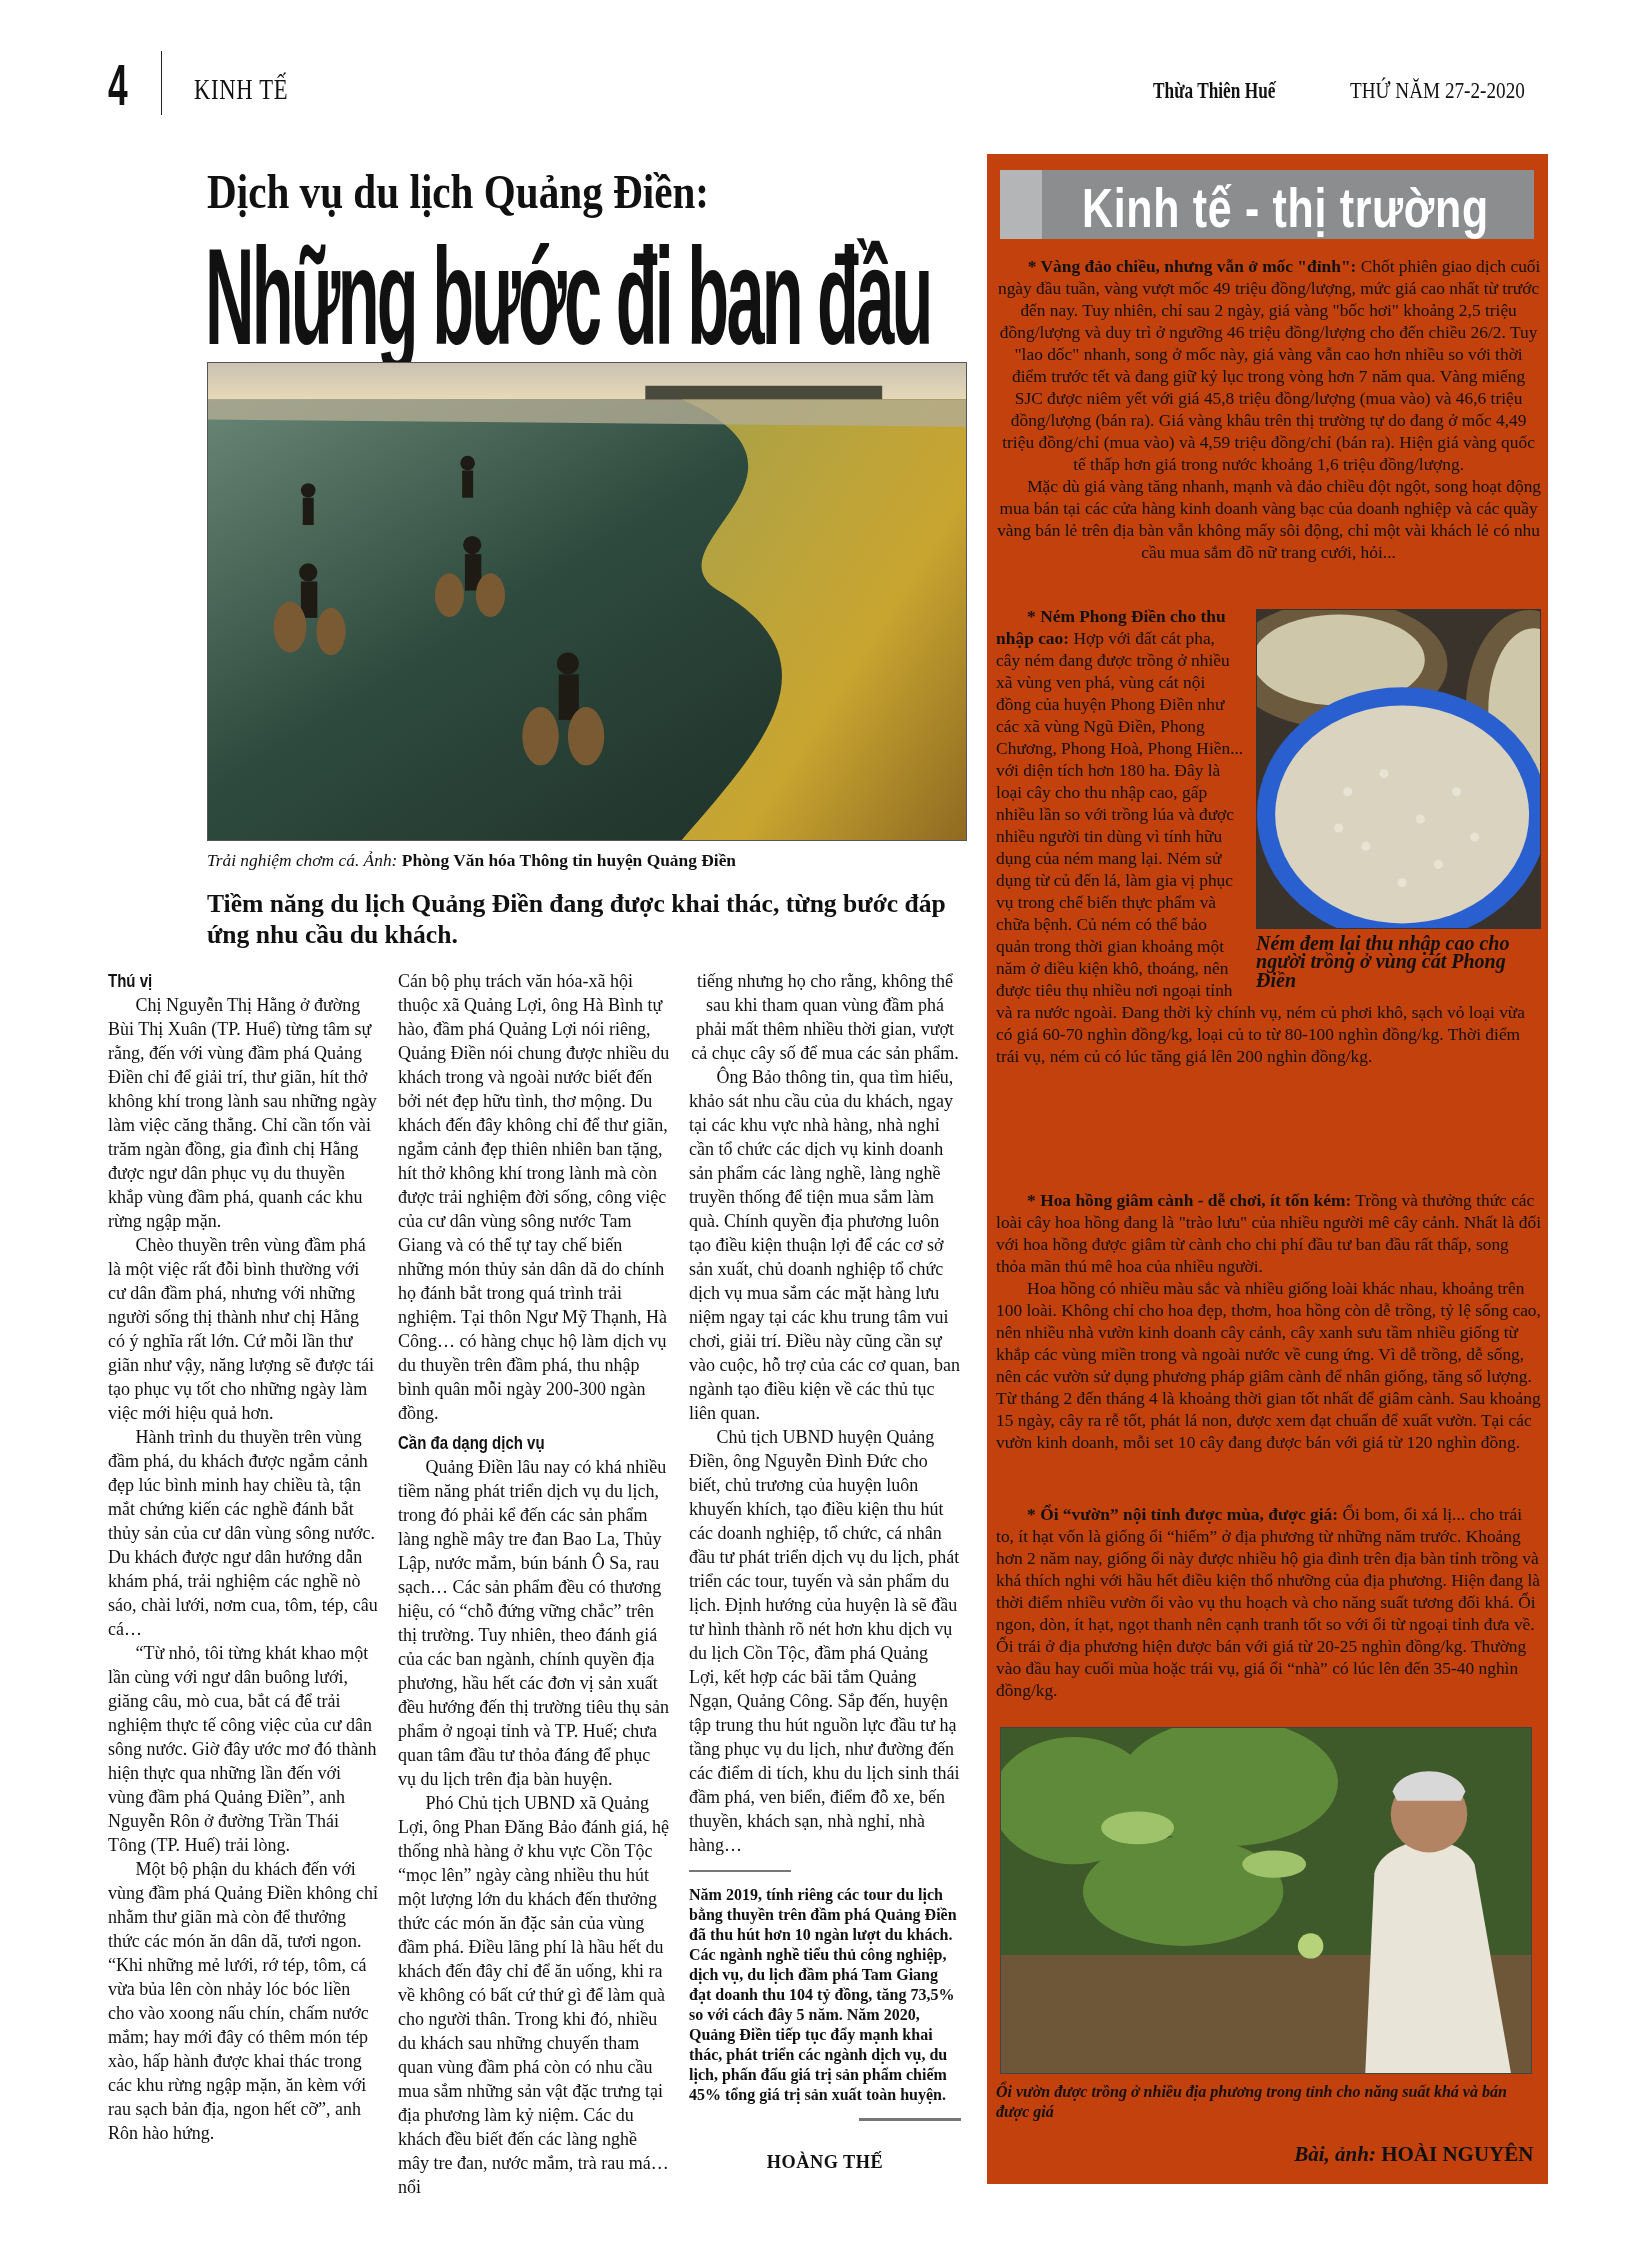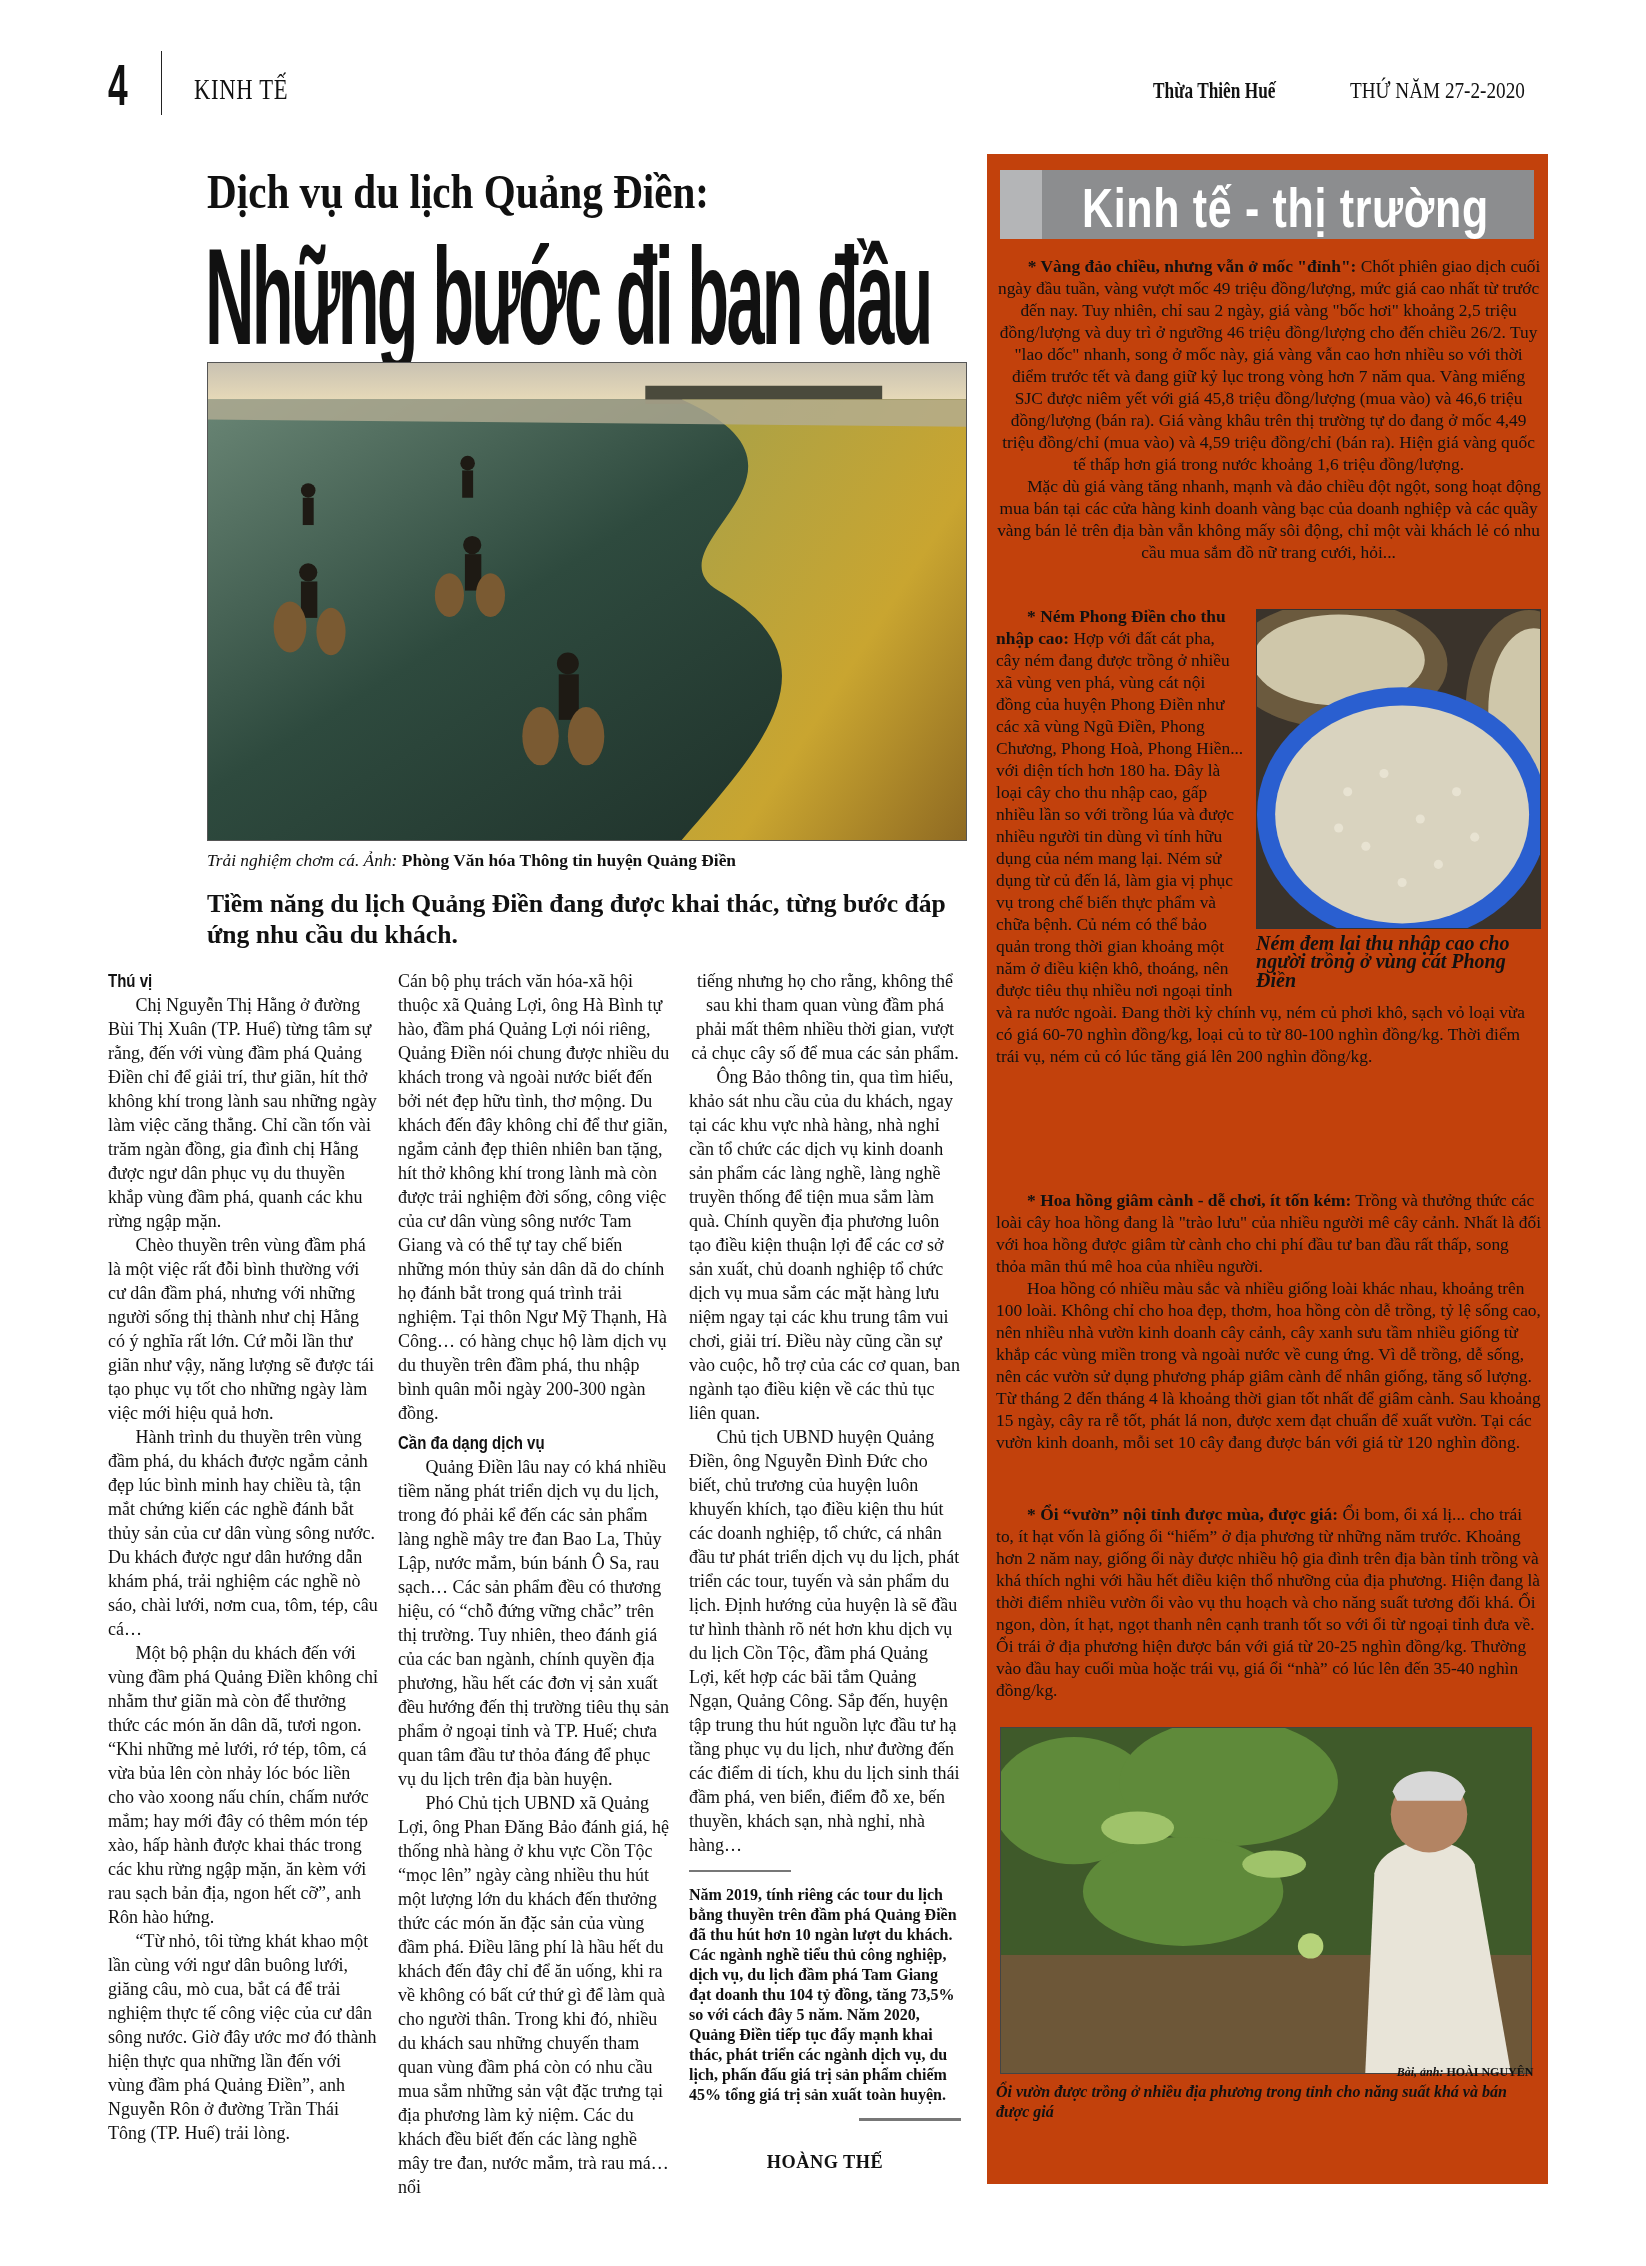--- a/index.html
+++ b/index.html
@@ -53,21 +53,21 @@
   .sb3 { top: 1035px; }
   .sb4 { top: 1349px; }
 
   .nem-photo { float: right; width: 285px; height: 320px; margin: 3.7px 0 5.5px 12.8px; border: 1.4px solid #333; overflow: hidden; }
   .nem-photo svg { width: 100%; height: 100%; display: block; }
   .nem-caption { float: right; clear: right; width: 285px; margin: 0 0 7.3px 12.8px; font-style: italic; font-weight: 700; font-size: 20px; line-height: 18.3px; text-indent: 0; }
 
   .guava-photo { position: absolute; left: 12.8px; top: 1573px; width: 532px; height: 347px; border: 1.8px solid #444; overflow: hidden; }
   .guava-photo svg { width: 100%; height: 100%; display: block; }
   .guava-caption { position: absolute; left: 9px; top: 1928px; width: 530px; font-style: italic; font-weight: 700; font-size: 16px; line-height: 20px; }
-  .sidebar-byline { position: absolute; right: 14.6px; top: 1911px; font-size: 12px; font-weight: 700; }
+  .sidebar-byline { position: absolute; right: 14.6px; top: 1988px; font-size: 21px; font-weight: 700; }
   .sidebar-byline i { font-style: italic; }
 </style>
 </head>
 <body>
 
 <div class="page-num">4</div>
 <div class="page-rule"></div>
 <div class="section-name">KINH TẾ</div>
 <div class="paper-name">Thừa Thiên Huế</div>
 <div class="issue-date">THỨ NĂM 27-2-2020</div>
@@ -125,22 +125,22 @@
   <b>Phòng Văn hóa Thông tin huyện Quảng Điền</b>
 </div>
 
 <div class="sapo">Tiềm năng du lịch Quảng Điền đang được khai thác, từng bước đáp ứng nhu cầu du khách.</div>
 
 <div class="col col1">
   <span class="subhead">Thú vị</span>
   <p>Chị Nguyễn Thị Hằng ở đường Bùi Thị Xuân (TP. Huế) từng tâm sự rằng, đến với vùng đầm phá Quảng Điền chỉ để giải trí, thư giãn, hít thở không khí trong lành sau những ngày làm việc căng thẳng. Chỉ cần tốn vài trăm ngàn đồng, gia đình chị Hằng được ngư dân phục vụ du thuyền khắp vùng đầm phá, quanh các khu rừng ngập mặn.</p>
   <p>Chèo thuyền trên vùng đầm phá là một việc rất đỗi bình thường với cư dân đầm phá, nhưng với những người sống thị thành như chị Hằng có ý nghĩa rất lớn. Cứ mỗi lần thư giãn như vậy, năng lượng sẽ được tái tạo phục vụ tốt cho những ngày làm việc mới hiệu quả hơn.</p>
   <p>Hành trình du thuyền trên vùng đầm phá, du khách được ngắm cảnh đẹp lúc bình minh hay chiều tà, tận mắt chứng kiến các nghề đánh bắt thủy sản của cư dân vùng sông nước. Du khách được ngư dân hướng dẫn khám phá, trải nghiệm các nghề nò sáo, chài lưới, nơm cua, tôm, tép, câu cá…</p>
+  <p>“Từ nhỏ, tôi từng khát khao một lần cùng với ngư dân buông lưới, giăng câu, mò cua, bắt cá để trải nghiệm thực tế công việc của cư dân sông nước. Giờ đây ước mơ đó thành hiện thực qua những lần đến với vùng đầm phá Quảng Điền”, anh Nguyễn Rôn ở đường Trần Thái Tông (TP. Huế) trải lòng.</p>
   <p>Một bộ phận du khách đến với vùng đầm phá Quảng Điền không chỉ nhằm thư giãn mà còn để thưởng thức các món ăn dân dã, tươi ngon. “Khi những mẻ lưới, rớ tép, tôm, cá vừa bủa lên còn nhảy lóc bóc liền cho vào xoong nấu chín, chấm nước mắm; hay mới đây có thêm món tép xào, hấp hành được khai thác trong các khu rừng ngập mặn, ăn kèm với rau sạch bản địa, ngon hết cỡ”, anh Rôn hào hứng.</p>
-  <p>“Từ nhỏ, tôi từng khát khao một lần cùng với ngư dân buông lưới, giăng câu, mò cua, bắt cá để trải nghiệm thực tế công việc của cư dân sông nước. Giờ đây ước mơ đó thành hiện thực qua những lần đến với vùng đầm phá Quảng Điền”, anh Nguyễn Rôn ở đường Trần Thái Tông (TP. Huế) trải lòng.</p>
   <p id="flow-a"></p>
 </div>
 <div class="col col2" id="col2">
     <p style="text-indent: 0px;">Cán bộ phụ trách văn hóa-xã hội thuộc xã Quảng Lợi, ông Hà Bình tự hào, đầm phá Quảng Lợi nói riêng, Quảng Điền nói chung được nhiều du khách trong và ngoài nước biết đến bởi nét đẹp hữu tình, thơ mộng. Du khách đến đây không chỉ để thư giãn, ngắm cảnh đẹp thiên nhiên ban tặng, hít thở không khí trong lành mà còn được trải nghiệm đời sống, công việc của cư dân vùng sông nước Tam Giang và có thể tự tay chế biến những món thủy sản dân dã do chính họ đánh bắt trong quá trình trải nghiệm. Tại thôn Ngư Mỹ Thạnh, Hà Công… có hàng chục hộ làm dịch vụ du thuyền trên đầm phá, thu nhập bình quân mỗi ngày 200-300 ngàn đồng.</p>
     <span class="subhead">Cần đa dạng dịch vụ</span>
     <p>Quảng Điền lâu nay có khá nhiều tiềm năng phát triển dịch vụ du lịch, trong đó phải kể đến các sản phẩm làng nghề mây tre đan Bao La, Thủy Lập, nước mắm, bún bánh Ô Sa, rau sạch… Các sản phẩm đều có thương hiệu, có “chỗ đứng vững chắc” trên thị trường. Tuy nhiên, theo đánh giá của các ban ngành, chính quyền địa phương, hầu hết các đơn vị sản xuất đều hướng đến thị trường tiêu thụ sản phẩm ở ngoại tỉnh và TP. Huế; chưa quan tâm đầu tư thỏa đáng để phục vụ du lịch trên địa bàn huyện.</p>
     <p>Phó Chủ tịch UBND xã Quảng Lợi, ông Phan Đăng Bảo đánh giá, hệ thống nhà hàng ở khu vực Cồn Tộc “mọc lên” ngày càng nhiều thu hút một lượng lớn du khách đến thưởng thức các món ăn đặc sản của vùng đầm phá. Điều lãng phí là hầu hết du khách đến đây chỉ để ăn uống, khi ra về không có bất cứ thứ gì để làm quà cho người thân. Trong khi đó, nhiều du khách sau những chuyến tham quan vùng đầm phá còn có nhu cầu mua sắm những sản vật đặc trưng tại địa phương làm kỷ niệm. Các du khách đều biết đến các làng nghề mây tre đan, nước mắm, trà rau má… nổi</p>
   </div>
 <div class="col col3" id="col3">
     <p style="text-indent: 0px; text-align: center;">tiếng nhưng họ cho rằng, không thể sau khi tham quan vùng đầm phá phải mất thêm nhiều thời gian, vượt cả chục cây số để mua các sản phẩm.</p>

